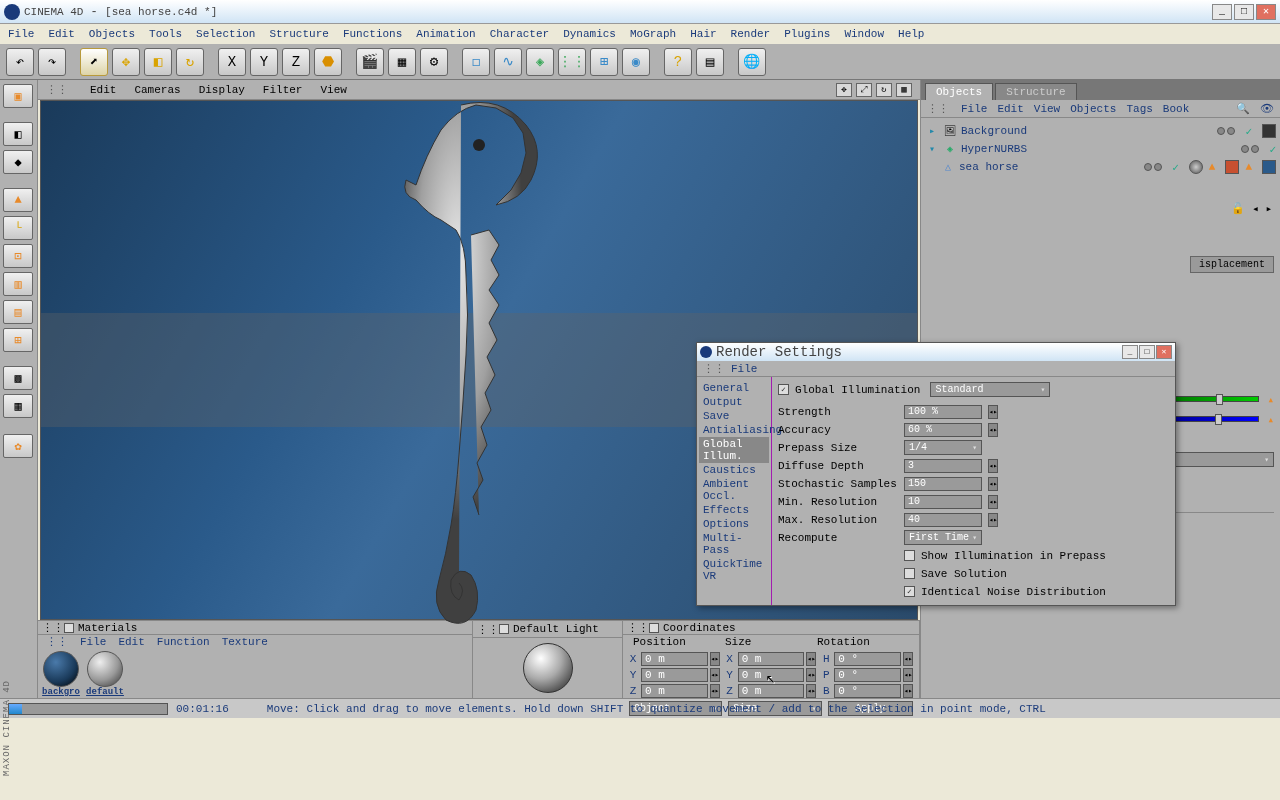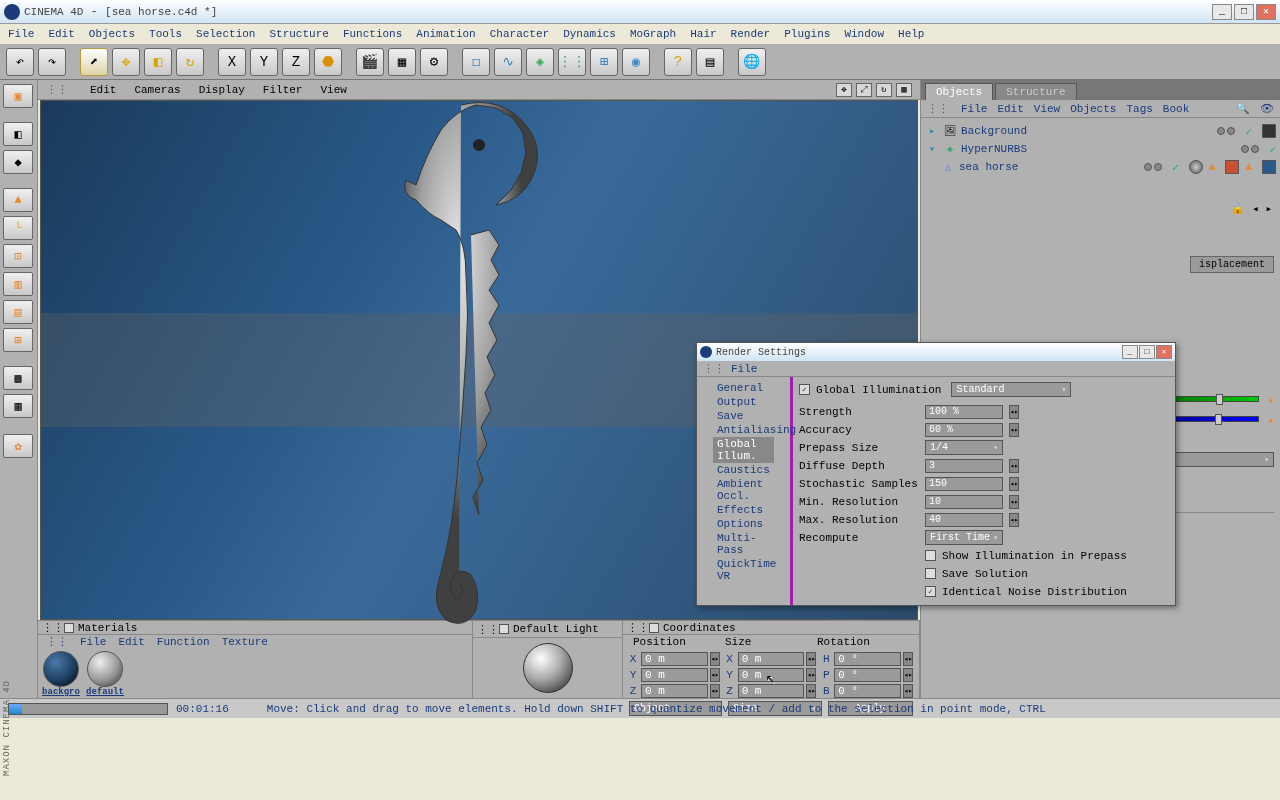--- a/index.html
+++ b/index.html
@@ -72,28 +72,28 @@
 .statusbar { height:20px; background:#c8c8c8; display:flex; align-items:center; padding:0 8px; gap:8px; border-top:1px solid #888; font-size:11px; }
 .statusbar .timecode { color:#1a3a7a; }
 .statusbar .msg { color:#1a3a7a; flex:1; overflow:hidden; white-space:nowrap;padding-left:30px; }
 .progress { flex:0 0 160px; height:12px; background:#999; border:1px solid #555; position:relative; }
 .progress .fill { position:absolute; left:0; top:0; bottom:0; width:8%; background:linear-gradient(#6af,#28c); }
 .vertbrand { position:fixed; left:2px; bottom:24px; writing-mode:vertical-lr; transform:rotate(180deg); font-size:9px; color:#666; letter-spacing:1px; }
 
 .dialog { position:fixed; left:696px; top:342px; width:480px; background:#b1b1b1; border:1px solid #555; box-shadow:2px 2px 6px rgba(0,0,0,0.4); }
 .dtitle { height:18px; background:linear-gradient(#fff,#d0e4f5); display:flex; align-items:center; padding:0 3px; }
 .dtitle .dicon { width:12px; height:12px; background:#1a3a7a; border-radius:50%; margin-right:4px; }
-.dtitle .dtxt { flex:1; color:#444; font-size:10px; }
+.dtitle .dtxt { flex:1; color:#444; font-size:14px; }
 .dwins { display:flex; gap:1px; }
 .dwbtn { width:16px; height:14px; border:1px solid #888; background:#e8e8e8; text-align:center; line-height:11px; font-size:8px; cursor:pointer; }
 .dwbtn.close { background:#e07060; color:#fff; }
 .dmenu { height:16px; display:flex; align-items:center; padding:0 6px; color:#1a3a7a; font-size:11px; border-bottom:1px solid #888; }
 .dmenu .dragico { color:#555; margin-right:6px; }
 .dbody { display:flex; }
-.dlist { width:96px; padding:4px 16px; border-right:3px solid #a21caf; }
+.dlist { width:75px; padding:4px 2px; border-right:1px solid #a21caf; }
 .dlitem { padding:1px 4px; font-size:11px; color:#1a3a7a; cursor:pointer; }
 .dlitem.sel { background:#888; color:#fff; }
 .dform { flex:1; padding:4px 6px; font-size:11px; }
 .dfrow { display:flex; align-items:center; height:17px; gap:6px; margin-bottom:1px; }
 .dfrow .dfl { width:120px; }
 .dchk { width:11px; height:11px; border:1px solid #555; background:#ddd; display:flex; align-items:center; justify-content:center; font-size:8px; cursor:pointer; color:#333; }
 .dchk.on::before { content:"✓"; }
 .dval { width:78px; height:14px; background:#9a9a9a; border:1px solid #555; padding:0 3px; color:#fff; display:flex; align-items:center; font-size:10px; }
 .dspn { width:10px; height:14px; background:#888; border:1px solid #555; font-size:7px; text-align:center; line-height:12px; cursor:pointer; }
 .cursor-arrow { position:fixed; left:766px; top:668px; font-size:16px; color:#000; pointer-events:none; text-shadow:1px 1px 0 #fff; }

